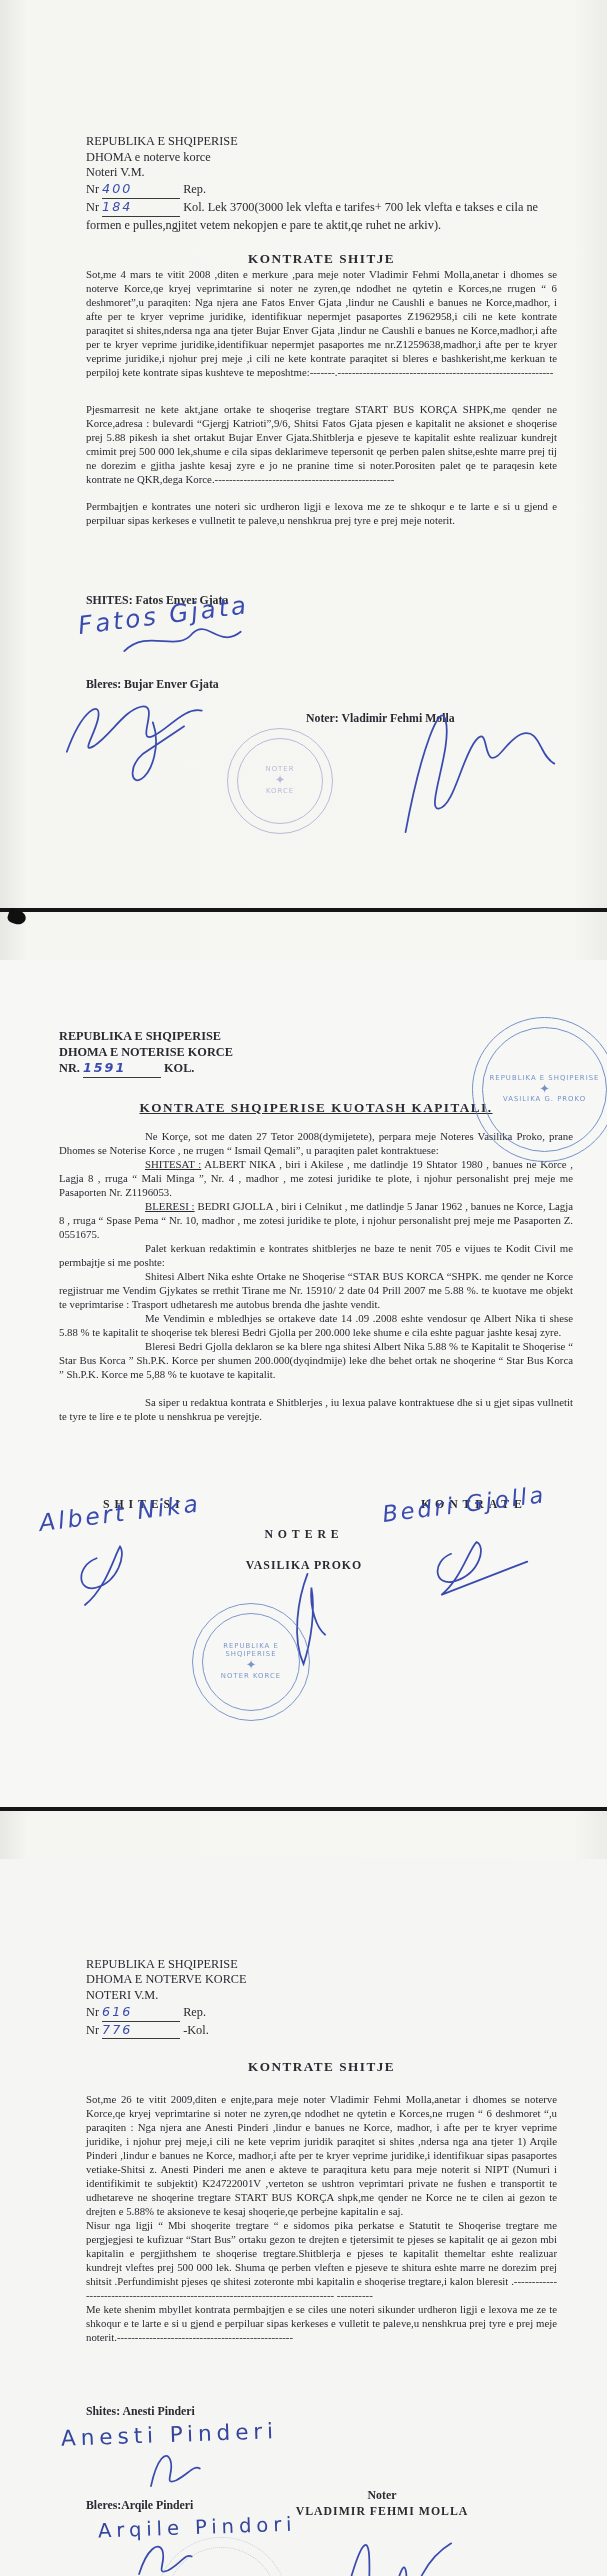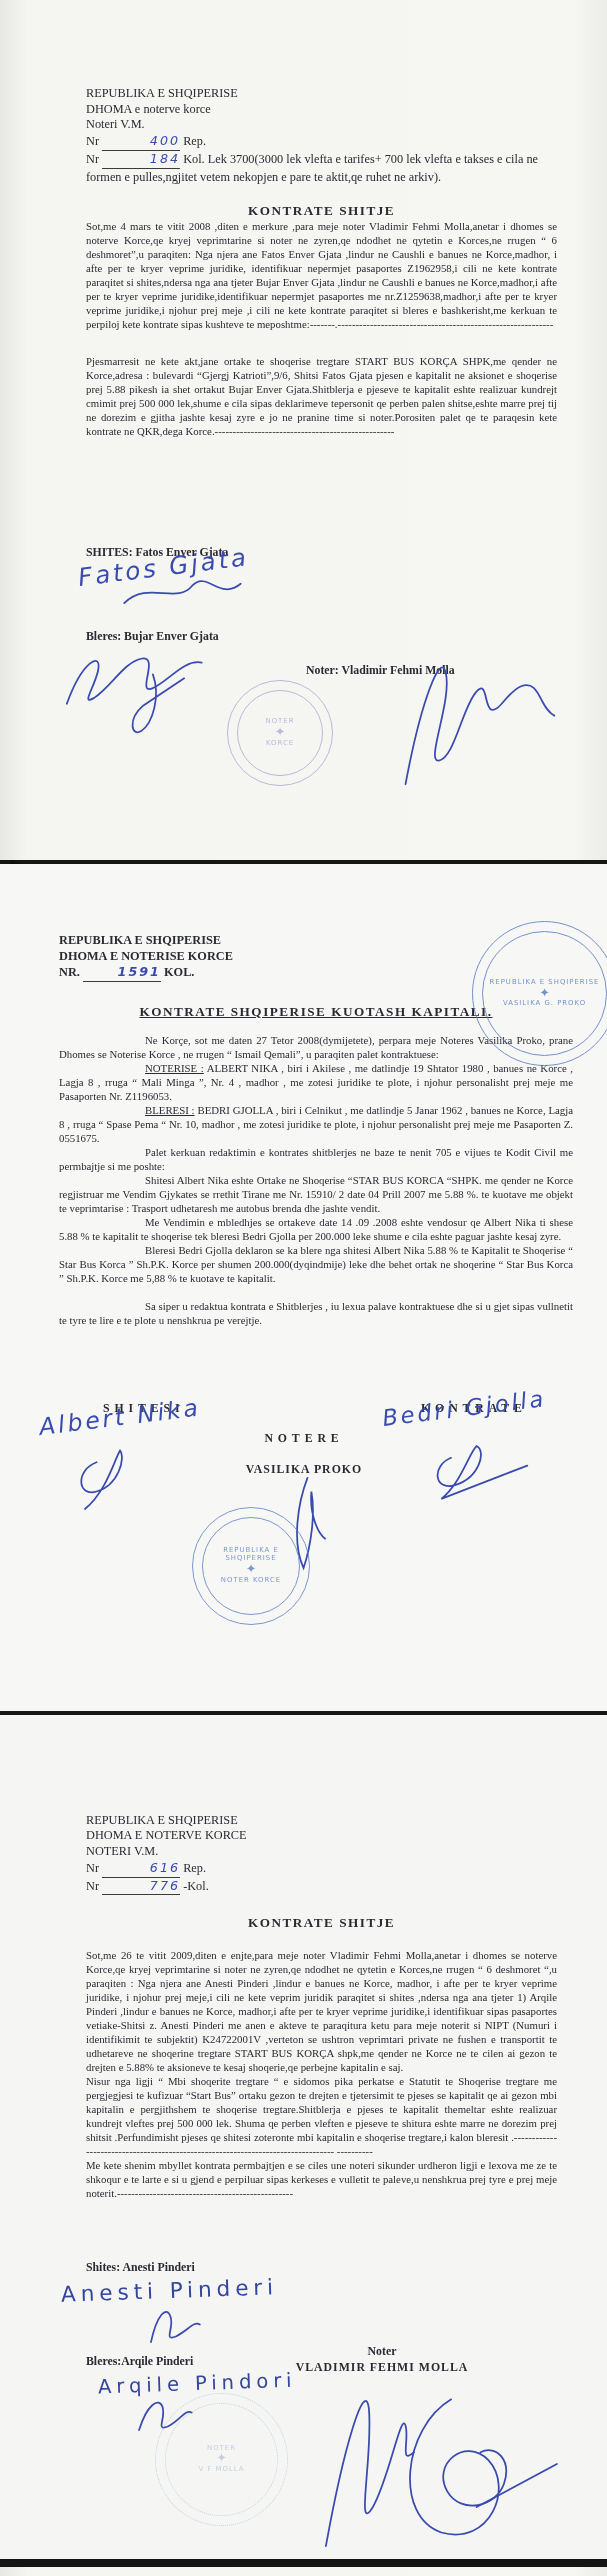--- a/index.html
+++ b/index.html
@@ -1,31 +1,31 @@
 <!DOCTYPE html>
 <html><head>
 <meta charset="utf-8">
 <style>
   html,body{margin:0;padding:0;background:#dddddb;}
   .page{position:relative;width:608px;height:2576px;margin:0 auto;overflow:hidden;
         font-family:"Liberation Serif",serif;color:#2a2a33;
         background:linear-gradient(90deg,#e7e7e4 0,#f5f5f2 27.4px,#f6f6f3 573px,#ebebe8 608px);}
-  .doc{position:relative;overflow:hidden;}
+  .doc{position:relative;overflow:hidden;margin-top:48px;}
   #doc1{height:860px;background:linear-gradient(90deg,#ececе9 0,#f4f4f1 29px,#f5f5f2 100%);}
   #doc2{height:847px;background:#f7f8f5;}
   #doc3{height:844px;background:#f5f6f3;}
   .divider{height:3.9px;background:#161616;position:relative;}
   .blob{position:absolute;left:7.8px;top:2px;width:17.6px;height:13.7px;background:#101010;
         border-radius:2px 60% 60% 40%;transform:rotate(18deg);}
   .footerbar{height:9.8px;background:#141414;margin-top:-2px;}
 
   .hd{font-size:12.3px;line-height:15.7px;}
   .hdb{font-weight:bold;}
   .nr{font-size:12.3px;line-height:16.7px;}
-  .uline{display:inline-block;min-width:78px;border-bottom:1px solid #3a3a3a;text-align:right;}
+  .uline{display:inline-block;min-width:78px;border-bottom:1px solid #3a3a3a;text-align:left;}
   .hand{font-family:"DejaVu Sans",sans-serif;color:#3a4bb0;font-style:italic;}
   .handnum{font-size:12.7px;letter-spacing:2px;}
   .title{text-align:center;font-weight:bold;font-size:13.2px;letter-spacing:1.5px;margin:0;}
   p.body{font-size:10.8px;line-height:14px;text-align:justify;margin:0;}
   .b{font-weight:normal;}
   .u{text-decoration:underline;}
   .ind{text-indent:86px;}
   .lbl{font-weight:bold;font-size:11.8px;}
   .signame{display:inline-block;font-family:"DejaVu Sans",sans-serif;color:#3a4bb0;
            font-style:italic;letter-spacing:2.9px;transform:rotate(-7deg);transform-origin:left bottom;}
@@ -59,20 +59,21 @@
         <span>Rep.</span>
       </div>
       <div class="nr">
         <span>Nr</span>
         <span class="uline"><span class="hand handnum">184</span></span>
         <span>Kol. Lek 3700(3000 lek vlefta e tarifes+ 700 lek vlefta e takses e cila ne formen e pulles,ngjitet vetem nekopjen e pare te aktit,qe ruhet ne arkiv).</span>
       </div>
       <h1 class="title" style="margin-top:17.6px;">KONTRATE  SHITJE</h1>
       <p class="body"><span> Sot,me 4 mars    te vitit  2008 ,diten e  merkure  ,para meje noter Vladimir Fehmi Molla,anetar i dhomes se noterve Korce,qe kryej veprimtarine si noter ne zyren,qe ndodhet ne qytetin e Korces,ne rrugen “ 6 deshmoret”,u paraqiten: Nga njera ane  </span><span class="b">Fatos Enver Gjata</span><span> ,lindur ne Caushli e  banues ne Korce,madhor, i afte per te kryer veprime juridike, identifikuar nepermjet pasaportes </span><span class="b">Z1962958</span><span>,i  cili ne kete kontrate paraqitet si </span><span class="b">shites</span><span>,ndersa nga ana tjeter </span><span class="b">Bujar Enver Gjata</span><span> ,lindur ne Caushli   e banues ne Korce,madhor,i afte per te kryer veprime juridike,identifikuar nepermjet pasaportes me nr.</span><span class="b">Z1259638</span><span>,madhor,i  afte per te kryer veprime juridike,i njohur prej meje ,i cili ne kete kontrate paraqitet  si </span><span class="b">bleres</span><span>  e bashkerisht,me kerkuan te perpiloj kete kontrate sipas kushteve te meposhtme:-------.------------------------------------------------------------</span></p>
       <p class="body" style="margin-top:23.5px;"><span>Pjesmarresit ne kete akt,jane ortake te shoqerise tregtare   </span><span class="b">START BUS KORÇA SHPK,me qender ne Korce,adresa : bulevardi “Gjergj Katrioti”,9/6, Shitsi Fatos Gjata pjesen e kapitalit ne aksionet e shoqerise prej 5.88 pikesh ia shet ortakut Bujar Enver Gjata.</span><span>Shitblerja e pjeseve te kapitalit eshte realizuar kundrejt cmimit prej 500 000 lek,shume e cila sipas deklarimeve tepersonit qe perben palen shitse,eshte marre prej tij ne dorezim e gjitha jashte kesaj zyre e jo ne pranine time si noter.Porositen palet qe te paraqesin kete kontrate ne QKR,dega Korce.--------------------------------------------------</span></p>
+      <p class="body" style="margin-top:12.7px;"><span>  Permbajtjen e kontrates une noteri sic urdheron ligji e lexova me ze te shkoqur e te larte e si u gjend e perpiluar sipas kerkeses e vullnetit te paleve,u nenshkrua prej tyre e prej meje noterit.</span></p>
     </div>
 
     <div class="lbl abs" style="left:86px;top:545px;">SHITES: Fatos Enver Gjata</div>
     <span class="signame abs" style="left:80px;top:563px;font-size:24.5px;">Fatos Gjata</span>
     <svg class="scrib" style="left:118px;top:576px;" width="127" height="33" viewBox="0 0 130 34">
         <path d="M6 28 C30 4 60 30 76 10 C92 -6 104 26 126 8"></path>
       </svg>
 
     <div class="lbl abs" style="left:86px;top:629px;">Bleres:  Bujar Enver Gjata</div>
     <svg class="scrib" style="left:59px;top:645px;" width="176" height="94" viewBox="0 0 180 96">
@@ -102,21 +103,21 @@
     <div style="padding:69px 35px 0 59px;">
       <div class="hd hdb">REPUBLIKA E SHQIPERISE</div>
       <div class="hd hdb">DHOMA E NOTERISE KORCE</div>
       <div class="nr hdb">
         <span>NR.</span>
         <span class="uline"><span class="hand handnum">1591</span></span>
         <span>KOL.</span>
       </div>
       <h1 class="title u" style="margin-top:21.6px;margin-bottom:13.7px;">KONTRATE  SHQIPERISE  KUOTASH KAPITALI.</h1>
       <p class="body ind"><span>Ne Korçe, sot me daten  27  Tetor    2008(dymijetete), perpara meje Noteres Vasilika Proko, prane Dhomes se Noterise   Korce , ne rrugen “ Ismail Qemali”, u paraqiten palet kontraktuese:</span></p>
-      <p class="body ind"><span class="b u">NOTERISE  :</span><span>  ALBERT  NIKA   , biri i  Akilese    , me datlindje  19 Shtator 1980 ,  banues  ne  Korce  , Lagja 8  , rruga “  Mali  Minga  ”, Nr.  4 ,  madhor  , me zotesi juridike te plote, i  njohur personalisht prej meje me Pasaporten Nr. Z1196053.</span></p>
+      <p class="body ind"><span class="b u">SHITESAT  :</span><span>  ALBERT  NIKA   , biri i  Akilese    , me datlindje  19 Shtator 1980 ,  banues  ne  Korce  , Lagja 8  , rruga “  Mali  Minga  ”, Nr.  4 ,  madhor  , me zotesi juridike te plote, i  njohur personalisht prej meje me Pasaporten Nr. Z1196053.</span></p>
       <p class="body ind"><span class="b u">BLERESI :</span><span>  BEDRI  GJOLLA   , biri i  Celnikut , me datlindje 5 Janar  1962 , banues  ne   Korce,  Lagja 8 , rruga  “ Spase Pema “ Nr.  10,  madhor , me zotesi juridike te plote, i njohur  personalisht prej  meje me  Pasaporten Z. 0551675.</span></p>
       <p class="body ind"><span>Palet kerkuan redaktimin e kontrates  shitblerjes ne baze te nenit 705 e vijues te Kodit Civil   me permbajtje si me poshte:</span></p>
       <p class="body ind"><span>Shitesi  Albert Nika  eshte   Ortake  ne  Shoqerise  “STAR BUS KORCA  “SHPK. me qender ne  Korce  regjistruar me Vendim Gjykates se rrethit Tirane me Nr. 15910/ 2    date  04  Prill 2007  me  5.88    %. te kuotave me objekt te veprimtarise :   Trasport udhetaresh me autobus brenda dhe jashte vendit.</span></p>
       <p class="body ind"><span>Me Vendimin e mbledhjes se ortakeve  date  14 .09 .2008 eshte  vendosur qe  Albert Nika ti shese 5.88  % te kapitalit  te shoqerise  tek bleresi  Bedri Gjolla  per 200.000 leke  shume e cila eshte paguar jashte kesaj zyre.</span></p>
       <p class="body ind"><span>Bleresi  Bedri Gjolla  deklaron  se ka  blere nga shitesi Albert Nika    5.88  % te Kapitalit  te Shoqerise  “ Star Bus Korca ” Sh.P.K. Korce  per shumen 200.000(dyqindmije) leke dhe behet  ortak  ne  shoqerine “ Star Bus Korca ” Sh.P.K. Korce  me 5,88 % te kuotave te kapitalit.</span></p>
       <p class="body ind" style="margin-top:13.7px;"><span>Sa siper u redaktua kontrata e Shitblerjes  , iu lexua palave kontraktuese dhe si u gjet sipas vullnetit te tyre te lire e te plote u nenshkrua pe verejtje.</span></p>
     </div>
 
     <div class="stamp" style="left:472px;top:57px;width:143px;height:143px;color:#5d7ec2;border:1.7px solid currentColor;opacity:.85;">
       <span class="stampring"></span>

